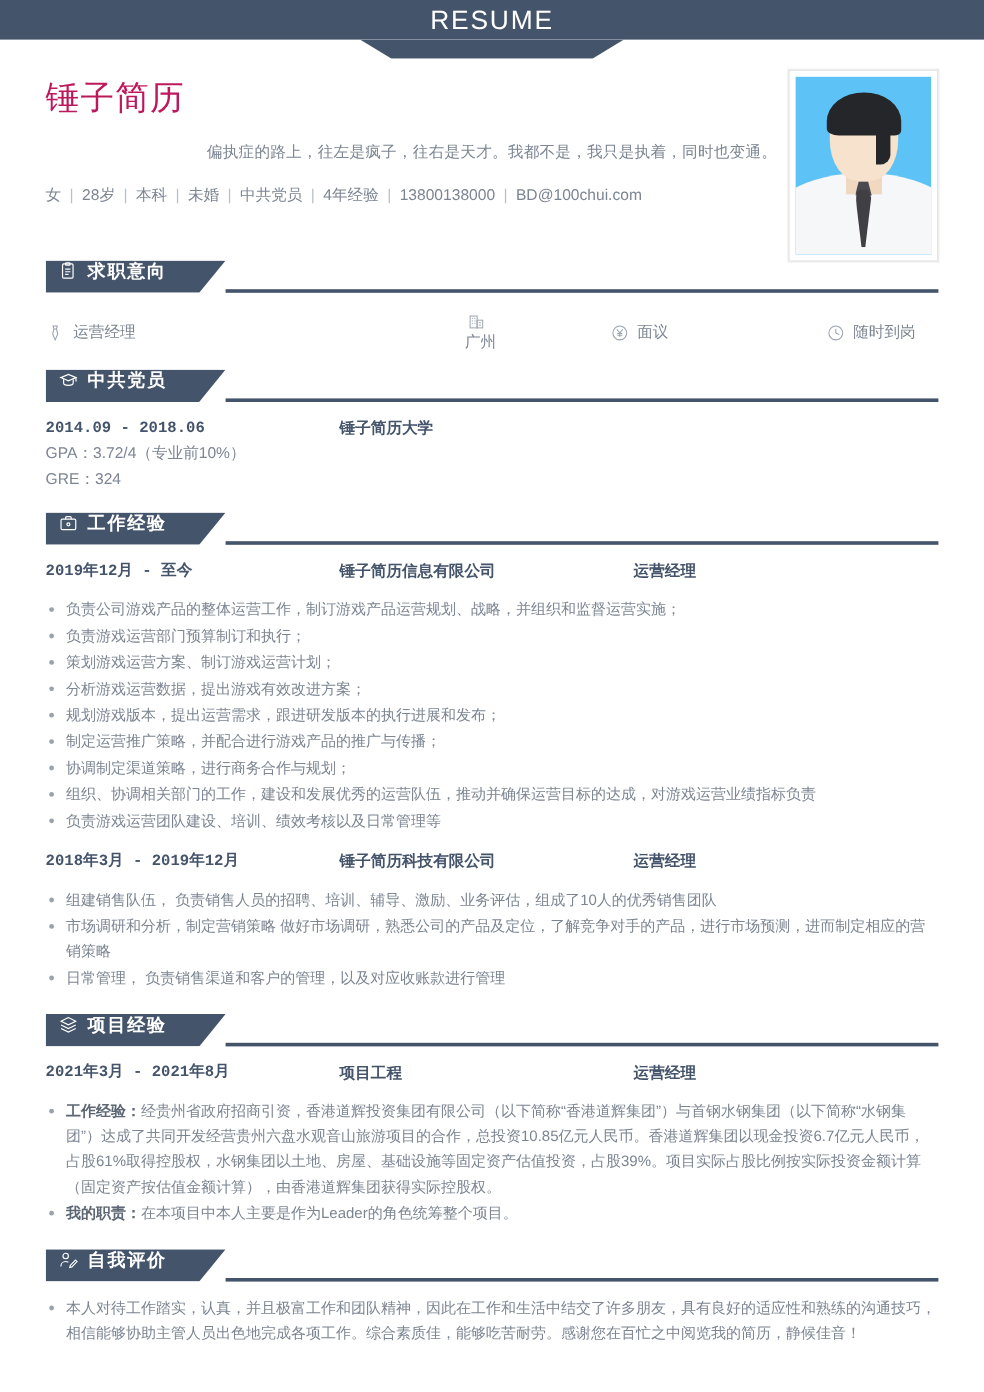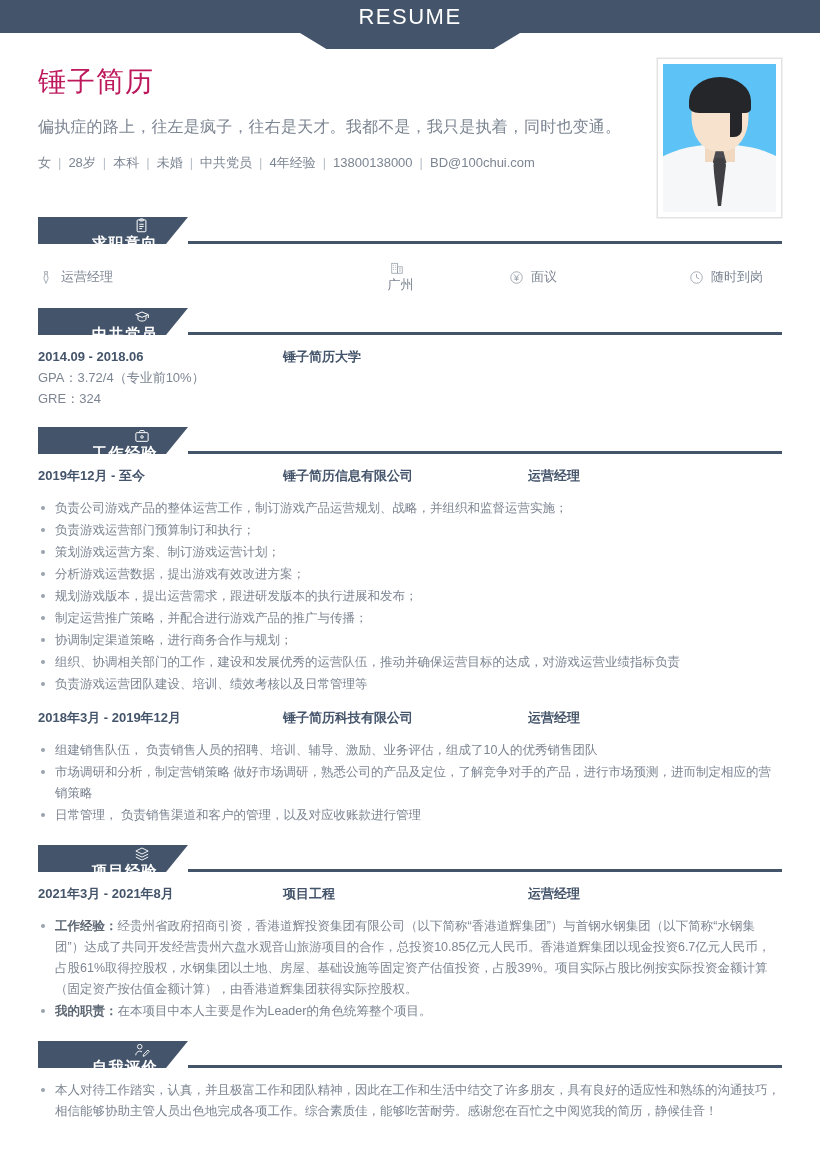--- a/index.html
+++ b/index.html
@@ -56,24 +56,25 @@
   }
   .name {
     font-size: 28px;
     color: #be185d;
     font-weight: 400;
     letter-spacing: 1px;
     line-height: 38px;
   }
   .motto {
     margin-top: 16px;
-    font-size: 16px;
+    font-size: 13px;
     color: #7c8592;
     line-height: 20px;
     letter-spacing: .2px;
+    text-align: center;
   }
   .facts {
     margin-top: 16px;
     font-size: 13px;
     color: #7c8592;
     line-height: 20px;
   }
   .facts .sep {
     display: inline-block;
     margin: 0 7px;
@@ -171,25 +172,24 @@
     height: 27px;
     margin-top: 4px;
     display: flex;
     align-items: center;
   }
   .sec-banner {
     position: relative;
     height: 27px;
     background: #44546a;
     display: flex;
-    align-items: flex-end;
+    align-items: flex-start;
     padding: 0 30px 0 10px;
     clip-path: polygon(0 0, 100% 0, calc(100% - 22px) 100%, 0 100%);
     min-width: 150px;
-    flex-direction: column;
   }
   .sec-banner .sec-icon {
     width: 17px; height: 17px;
     margin-right: 8px;
     display: flex;
     align-items: center;
     justify-content: center;
     flex: 0 0 auto;
   }
   .sec-banner .sec-icon svg { display: block; }
@@ -231,21 +231,21 @@
 
   
   .entry { padding-top: 12px; }
   .entry-head {
     display: flex;
     font-size: 13px;
     font-weight: bold;
     color: #44546a;
     line-height: 20px;
   }
-  .eh-date { width: 245px; flex: 0 0 auto; }
+  .eh-date { width: 245px; flex: 0 0 auto; font-family: Liberation Mono, monospace; }
   .eh-org  { width: 245px; flex: 0 0 auto; }
   .eh-role { flex: 1 1 auto; }
 
   .sub-line {
     font-size: 13px;
     color: #7c8592;
     line-height: 21px;
   }
 
   ul.bullets { list-style: none; margin-top: 12px; }

